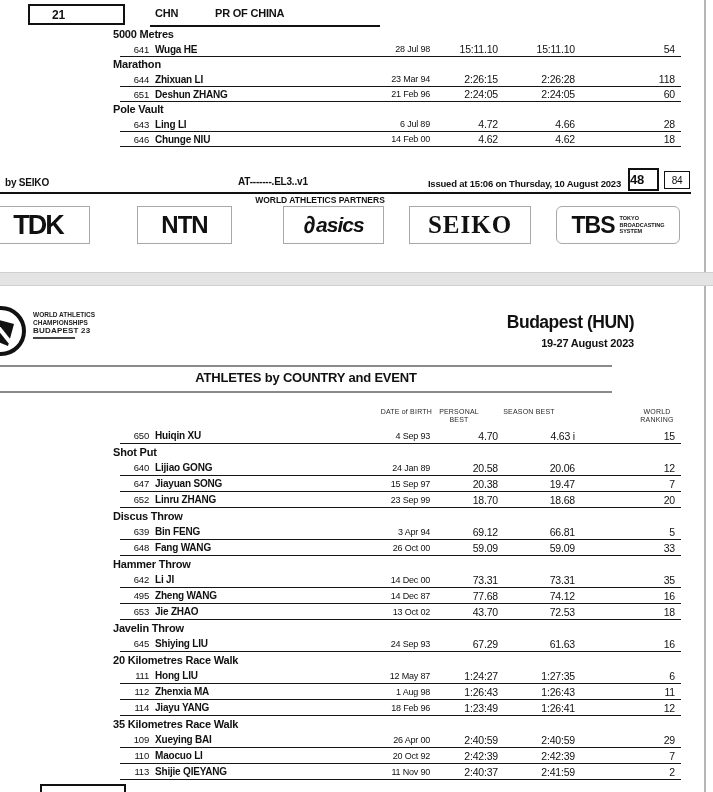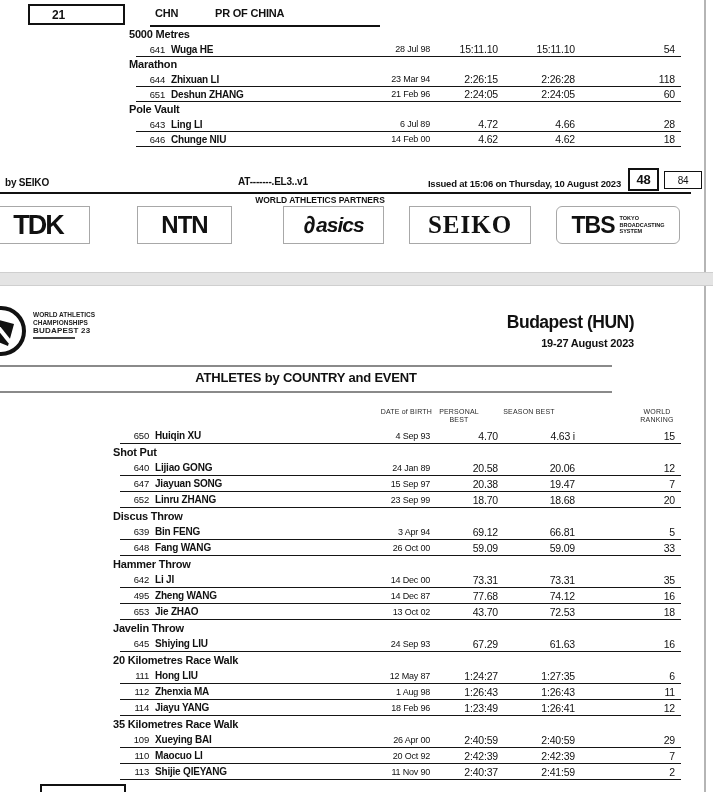--- a/index.html
+++ b/index.html
@@ -16,44 +16,44 @@
   
   .numbox { position:absolute; left:28px; top:4px; width:97px; height:21px;
     border:2px solid #111; display:flex; align-items:center; }
   .numbox span { font-weight:bold; font-size:12px; padding-left:22px; }
   .ccode { position:absolute; left:155px; top:7px; font-weight:bold; font-size:11px; }
   .cname { position:absolute; left:215px; top:7px; font-weight:bold; font-size:11px; }
   .cline { position:absolute; left:150px; top:25px; width:230px; border-top:2px solid #111; }
 
   
   .tbl { position:absolute; left:113px; width:578px; }
-  .t1 { top:27px; } .t1 .row { height:15px; line-height:15px;margin-left:16px; }
+  .t1 { top:27px; } .t1 .row { height:15px; line-height:15px; }
   .t2 { top:142px; } .t2 .row { height:16px; line-height:16px; }
   .row { position:relative; }
   .row.sec { font-weight:bold; font-size:11px; }
   .row.ath::after { content:""; position:absolute; left:7px; right:10px; bottom:0;
     border-bottom:1.5px solid #151515; }
   .row .bib { position:absolute; left:10px; width:26px; text-align:right; font-size:9.5px; }
   .row .nm  { position:absolute; left:42px; font-weight:bold; font-size:10px; }
   .row .dob { position:absolute; right:261px; font-size:9px; }
   .row .pb  { position:absolute; right:193px; font-size:10.5px; }
   .row .sb  { position:absolute; right:116px; font-size:10.5px; }
   .row .rank{ position:absolute; right:16px; font-size:10.5px; }
 
   
   .rankbox { position:absolute; left:5px; top:150px; width:686px; height:17px;
     border:2px solid #111; display:flex; align-items:center; justify-content:space-between;
     padding:0 7px; font-weight:bold; font-size:9.5px; }
   .byline  { position:absolute; left:5px; top:177px; font-weight:bold; font-size:10px; }
   .doccode { position:absolute; left:238px; top:176px; font-weight:bold; font-size:10px; }
   .issued  { position:absolute; right:83px; top:178px; font-weight:bold; font-size:9.5px; }
   .pnum { position:absolute; left:628px; top:168px; width:31px; height:23px;
-    border:2.5px solid #111; display:flex; align-items:center; justify-content:center;
+    border:2.5px solid #111; display:flex; align-items:center; 
     font-weight:bold; font-size:13px; }
-  .ptot { position:absolute; left:664px; top:171px; width:38px; height:18px;
+  .ptot { position:absolute; left:664px; top:171px; width:26px; height:18px;
     border:1.2px solid #111; display:flex; align-items:center; justify-content:center; font-size:10px; }
   .footrule { position:absolute; left:0; top:192px; width:691px; border-top:2px solid #111; }
 
   .partners-h { position:absolute; left:210px; top:195px; width:220px; text-align:center;
     font-weight:bold; font-size:8.5px; letter-spacing:0; }
   .lbox { position:absolute; top:206px; height:38px; border:1px solid #a8a8a8; background:#fff;
     display:flex; align-items:center; justify-content:center; }
   .lb-tdk  { left:-14px; width:104px; } .lb-ntn { left:137px; width:95px; }
   .lb-asics{ left:283px; width:101px; } .lb-seiko{ left:409px; width:122px; }
   .lb-tbs  { left:556px; width:124px;border-radius:6px; }

